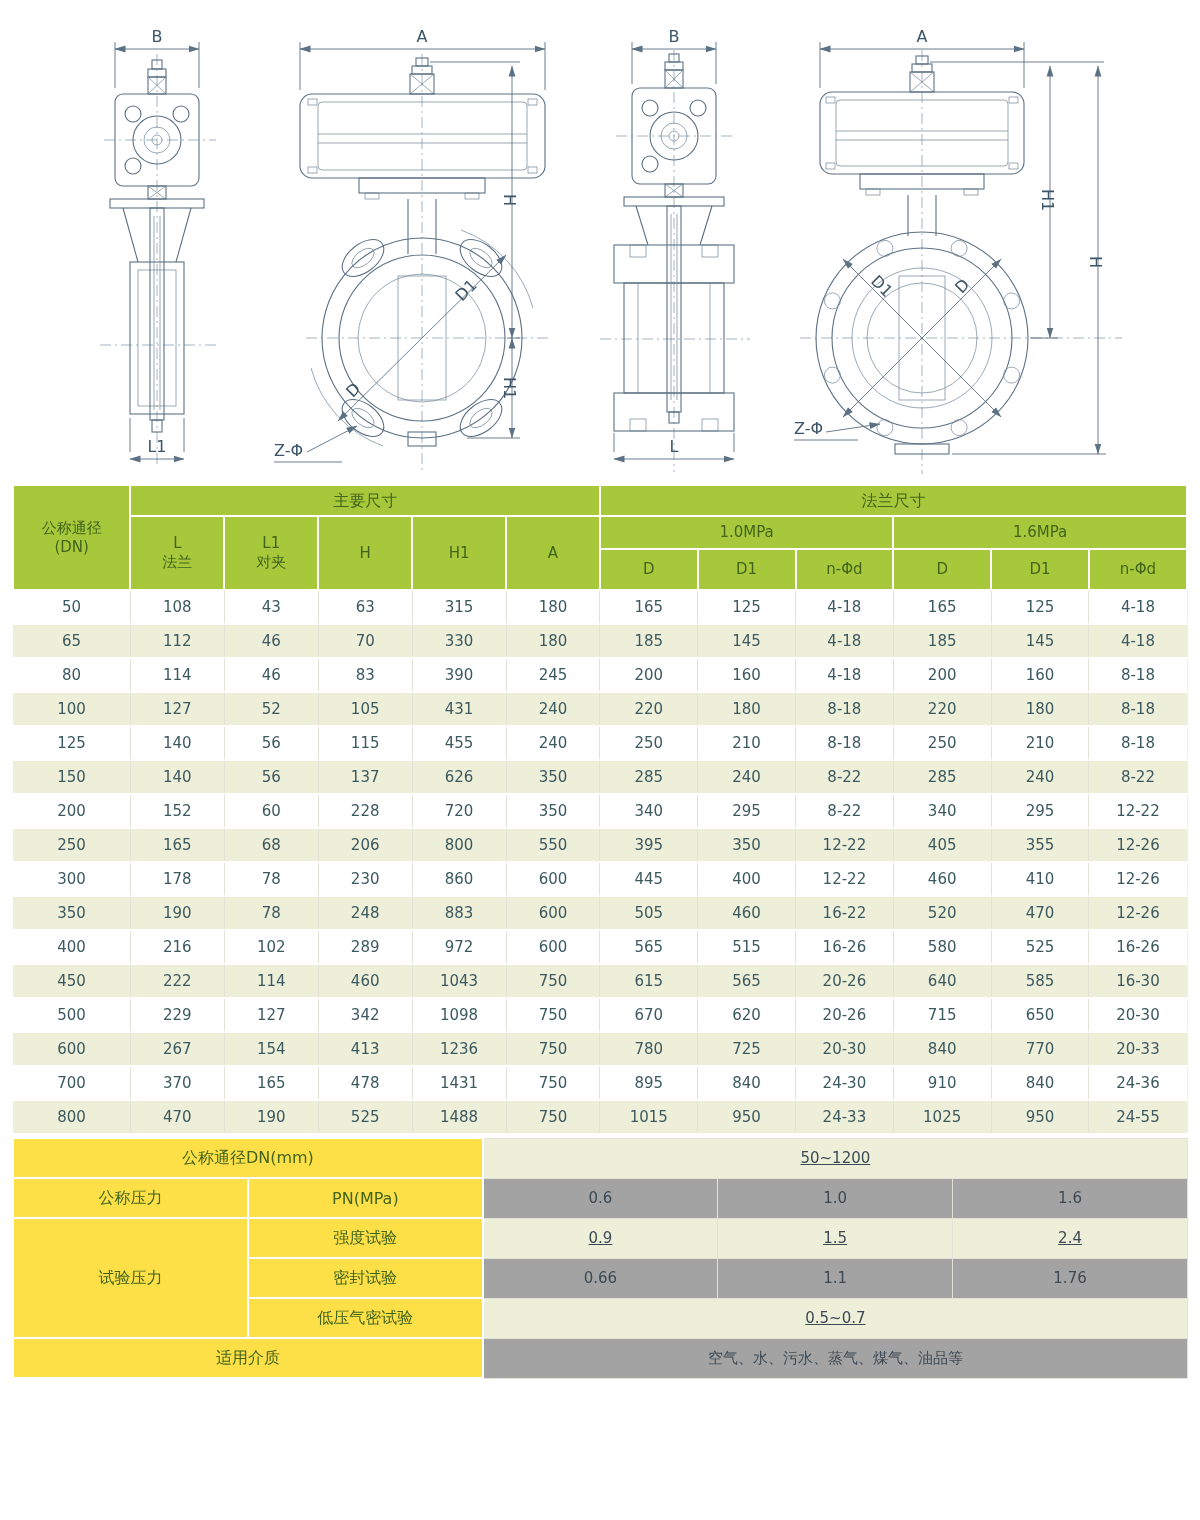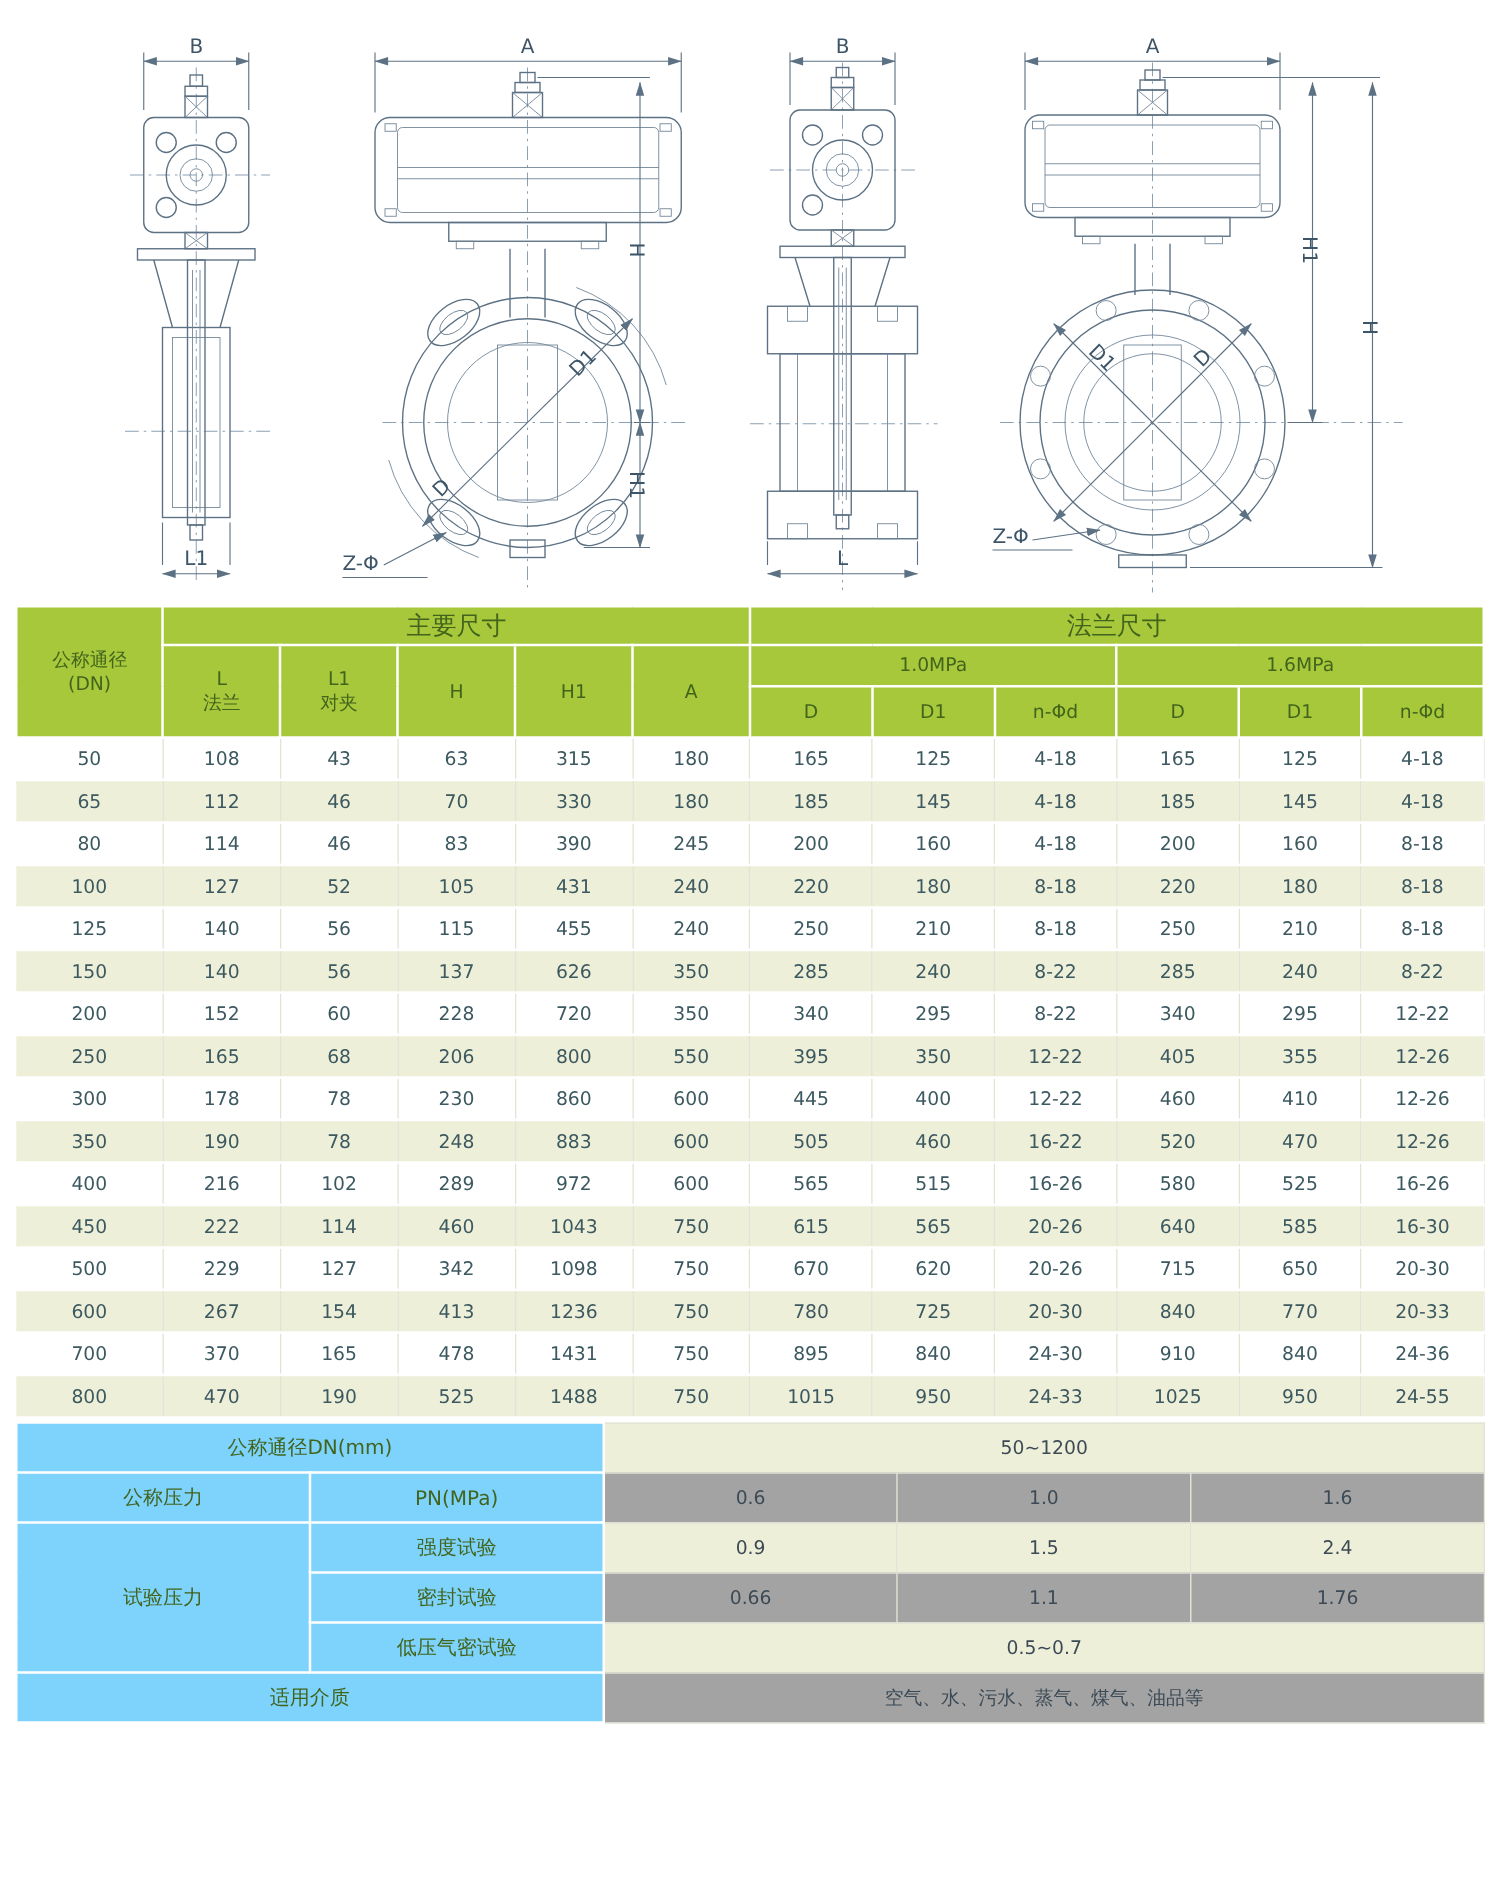--- a/index.html
+++ b/index.html
@@ -23,41 +23,41 @@
                   padding:10px 0 9px 0; }
   .section-title { color:#1976bd; font-size:22px; font-weight:bold; letter-spacing:1px; }
   .unit-label { font-size:15px; color:#333a40; padding-bottom:2px; }
 
   
   table { border-collapse:collapse; width:100%; table-layout:fixed; }
   .dim-table th {
     background:#a7c83b; color:#42641c; font-weight:normal;
     border:2px solid #ffffff; font-size:15px; white-space:pre-line; line-height:1.25;
   }
-  .dim-table th.grp { font-size:20px;margin-top:39px; }
+  .dim-table th.grp { font-size:16px;margin-top:39px; }
   .dim-table tr.h1 th { height:31px; }
   .dim-table tr.h2 th { height:33px; }
   .dim-table tr.h3 th { height:41px; }
   .dim-table td {
     height:34px; text-align:center; font-size:15px; color:#3c5960;
     border-right:1px solid #e2e2d6; border-bottom:2px solid #ffffff;
     background:#ffffff;
   }
   .dim-table td:last-child { border-right:1px solid #eeeee6; }
   .dim-table tr.alt td { background:#eeefd9; }
 
   
   .spec-table { margin-top:2px; }
   .spec-table td { height:40px; text-align:center; font-size:15px; }
   .spec-table td.g {
-    background:#7dd3fc; color:#42641c; font-size:16px;
+    background:#fde047; color:#42641c; font-size:16px;
     border:2px solid #ffffff;
   }
   .spec-table td.v { background:#a3a3a3; border:1px solid #e2e2d6; color:#3c4a55; }
-  .spec-table td.v.alt { background:#eeefd9; }
+  .spec-table td.v.alt { background:#eeefd9;text-decoration:underline; }
 </style>
 </head>
 <body>
 
 <div class="sheet">
 
   <div class="drawings">
   <svg width="1176" height="484" viewBox="0 0 1176 484">
     <defs>
       <marker id="ae" markerWidth="12" markerHeight="10" refX="10.5" refY="5" orient="auto" markerUnits="userSpaceOnUse">

